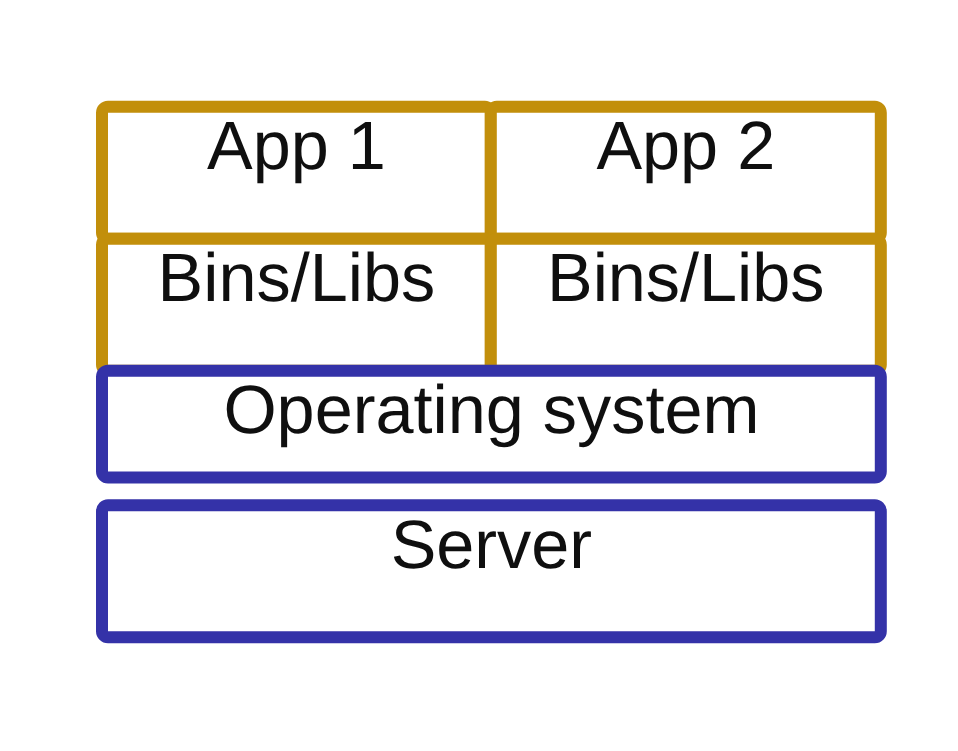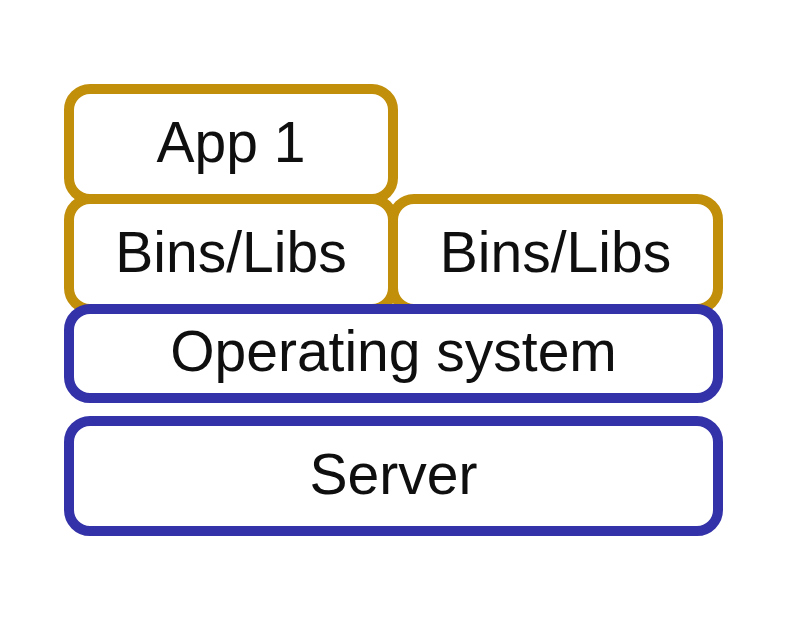--- a/index.html
+++ b/index.html
@@ -23,24 +23,25 @@
     left: 64px;
     top: 84px;
     width: 659px;
     height: 450px;
   }
   .box {
     position: absolute;
     box-sizing: border-box;
     background: var(--fill, #ffffff);
     border: 10px solid var(--gold, #C28F0B);
-    border-radius: 26px;
+    border-radius: 10px;
     display: flex;
-    align-items: center;
+    align-items: flex-start;
     justify-content: center;
+    margin-left: 16px;
   }
   .box.tier-infra {
     border-color: var(--blue, #3432A8);
   }
   .box-label {
     font-size: 57px;
     line-height: 1;
     color: var(--text, #0f0f0f);
     white-space: nowrap;
     letter-spacing: 0px;
@@ -57,20 +58,23 @@
 </head>
 <body>
 
 <div class="stage">
   <div class="diagram">
 
     <div class="box tier-app pos-app1">
       <span class="box-label">App 1</span>
     </div>
 
+    <div class="box tier-app pos-app2">
+      <span class="box-label">App 2</span>
+    </div>
 
     <div class="box tier-app pos-bins1">
       <span class="box-label">Bins/Libs</span>
     </div>
 
     <div class="box tier-app pos-bins2">
       <span class="box-label">Bins/Libs</span>
     </div>
 
     <div class="box tier-infra pos-os">

